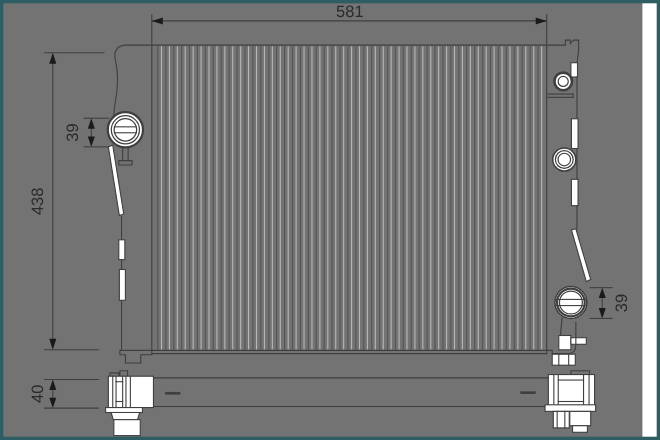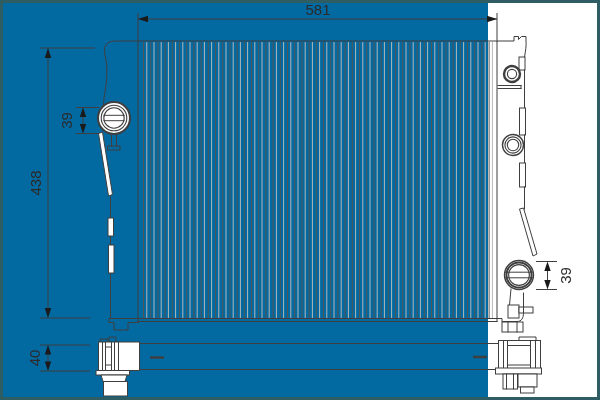--- a/index.html
+++ b/index.html
@@ -1,16 +1,16 @@
 <!DOCTYPE html>
 <html><head>
 <meta charset="utf-8">
 <style>
   html,body{margin:0;padding:0;background:#fff;}
-  #stage{width:488px;height:400px;position:relative;background:#0369a1;}
+  #stage{width:584px;height:400px;position:relative;background:#737373;}
   svg{display:block;}
   .ln{stroke:#3f3f3f;stroke-width:1;fill:none;stroke-linecap:square;}
   .lnw{stroke:#3f3f3f;stroke-width:1;fill:#ffffff;}
   .thin{stroke:#3f3f3f;stroke-width:1.1;fill:none;}
   .fin{stroke:#555555;stroke-width:1;}
   .fin-light{stroke:#b8b8b8;stroke-width:1;}
   .dim{stroke:#3f3f3f;stroke-width:1;fill:none;}
   .arrow{fill:#1a1a1a;stroke:none;}
   .dash{stroke:#3f3f3f;stroke-width:2.4;}
   text{font-family:"Liberation Sans","DejaVu Sans",sans-serif;font-size:15px;fill:#2b2b2b;}

